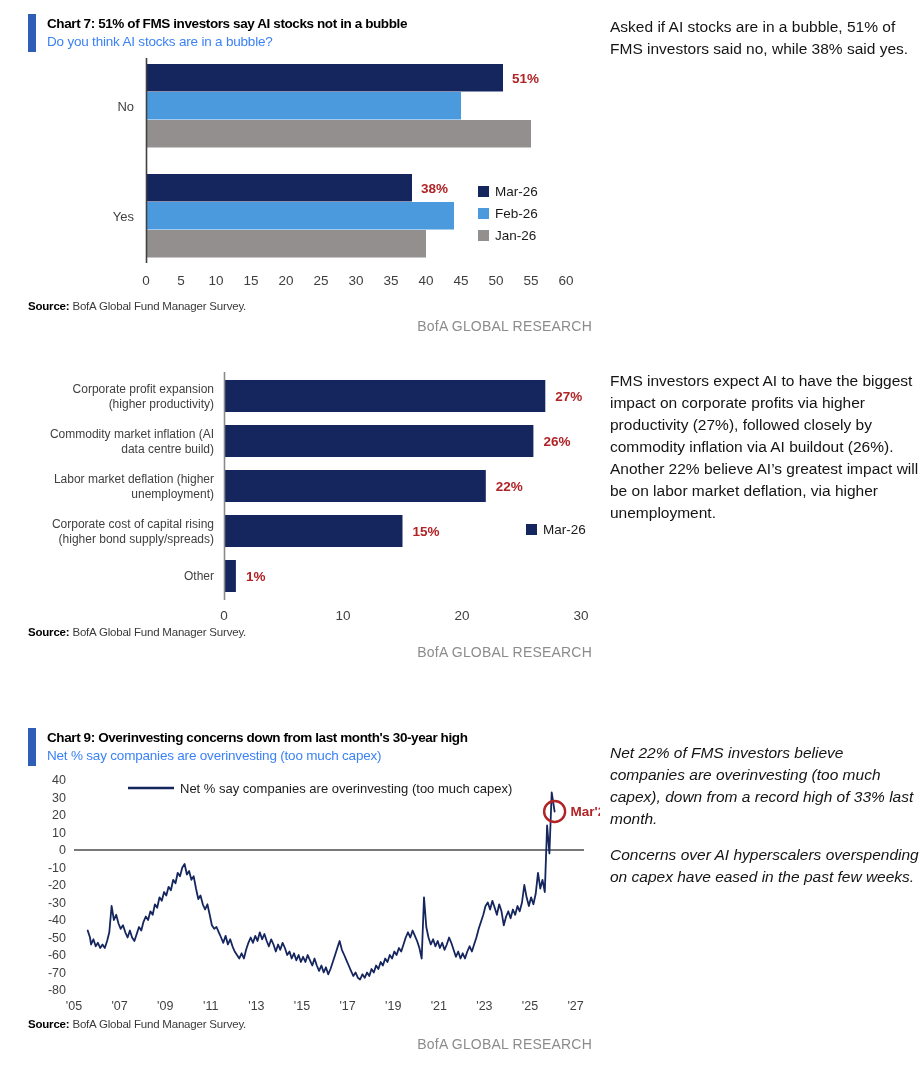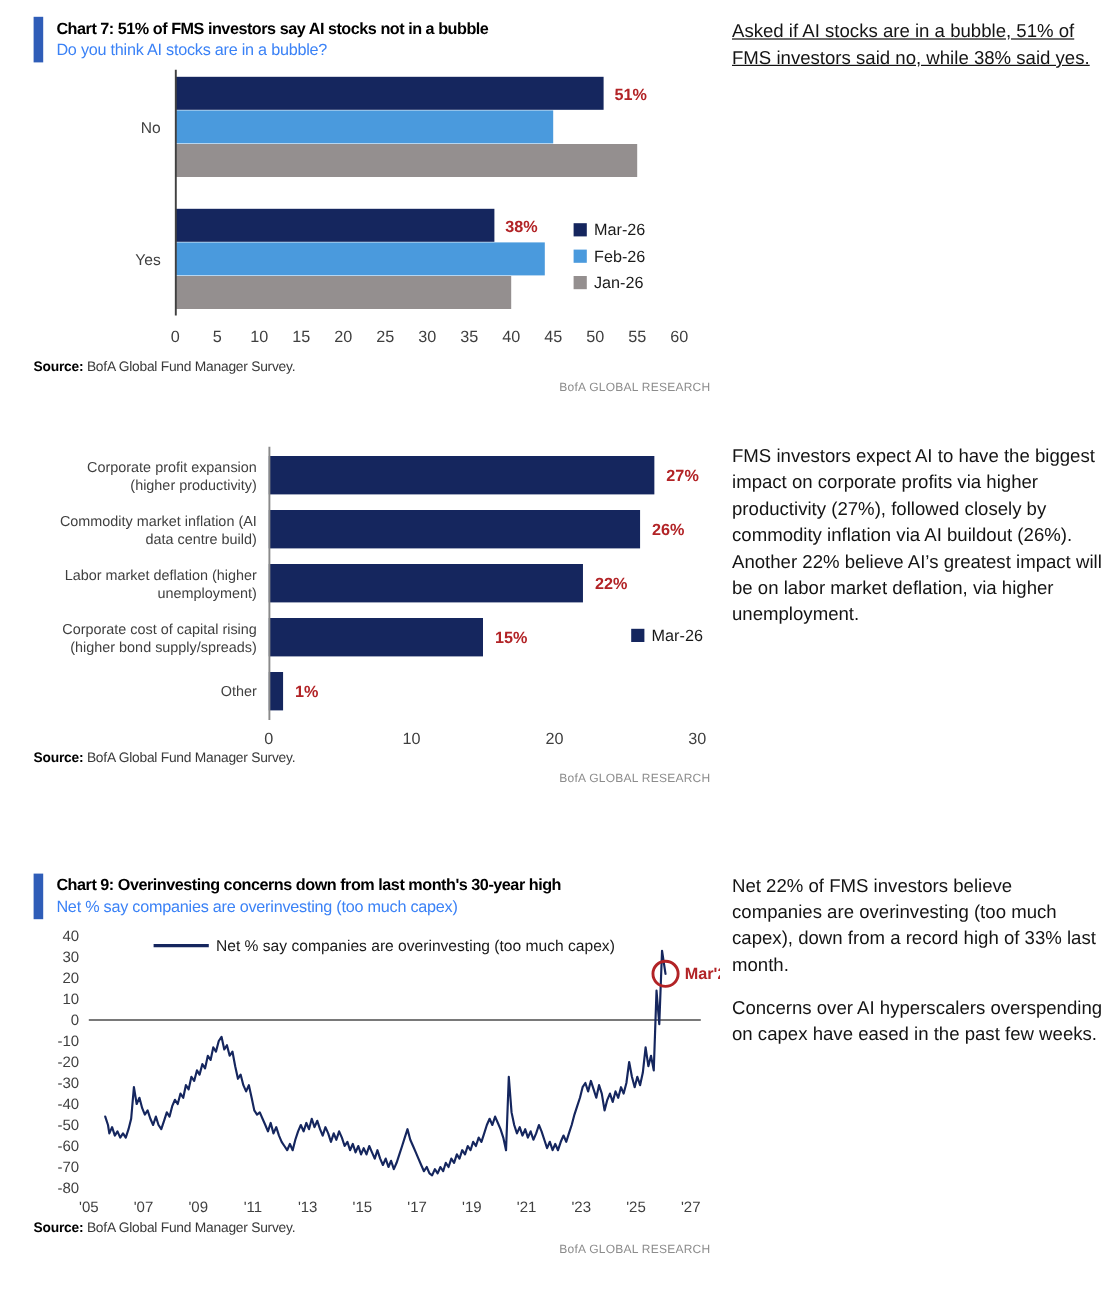--- a/index.html
+++ b/index.html
@@ -9,25 +9,25 @@
   .sec2{height:362px;padding-top:8px;}
   .sec3{height:360px;padding-top:8px;}
   .left{width:600px;box-sizing:border-box;padding-left:28px;flex:none;}
   .right{width:312px;margin-left:10px;flex:none;}
   .chart-header{border-left:8px solid var(--accent,#2F5DB8);padding-left:11px;padding-top:1px;padding-bottom:1px;}
   .chart-title{font-weight:bold;font-size:13.5px;letter-spacing:-0.4px;color:#000;white-space:nowrap;line-height:1.35;}
   .chart-subtitle{font-size:13.5px;letter-spacing:-0.2px;color:#3b82f6;white-space:nowrap;line-height:1.35;}
   .chart-svg{display:block;margin-top:6px;}
   .source-line{font-size:11.5px;letter-spacing:-0.2px;color:#3a3a3a;margin-top:2px;}
   .source-line .source-label{font-weight:bold;color:#000;}
-  .research-line{font-size:10px;color:#8c8c8c;text-align:right;padding-right:8px;margin-top:6px;letter-spacing:0.2px;}
+  .research-line{font-size:14px;color:#8c8c8c;text-align:right;padding-right:8px;margin-top:6px;letter-spacing:0.2px;}
   .commentary{font-size:15.5px;line-height:1.42;color:#141414;margin:0 0 14px 0;}
-  .sec1 .commentary{margin-top:2px;text-decoration:underline;}
+  .sec1 .commentary{margin-top:2px;}
   .sec2 .commentary{margin-top:4px;}
-  .sec3 .commentary{margin-top:0;}
+  .sec3 .commentary{margin-top:14px;font-style:italic;}
 </style>
 </head>
 <body>
 
 <div class="section sec1">
   <div class="left">
     <div class="chart-header">
       <div class="chart-title">Chart 7: 51% of FMS investors say AI stocks not in a bubble</div>
       <div class="chart-subtitle">Do you think AI stocks are in a bubble?</div>
     </div>

